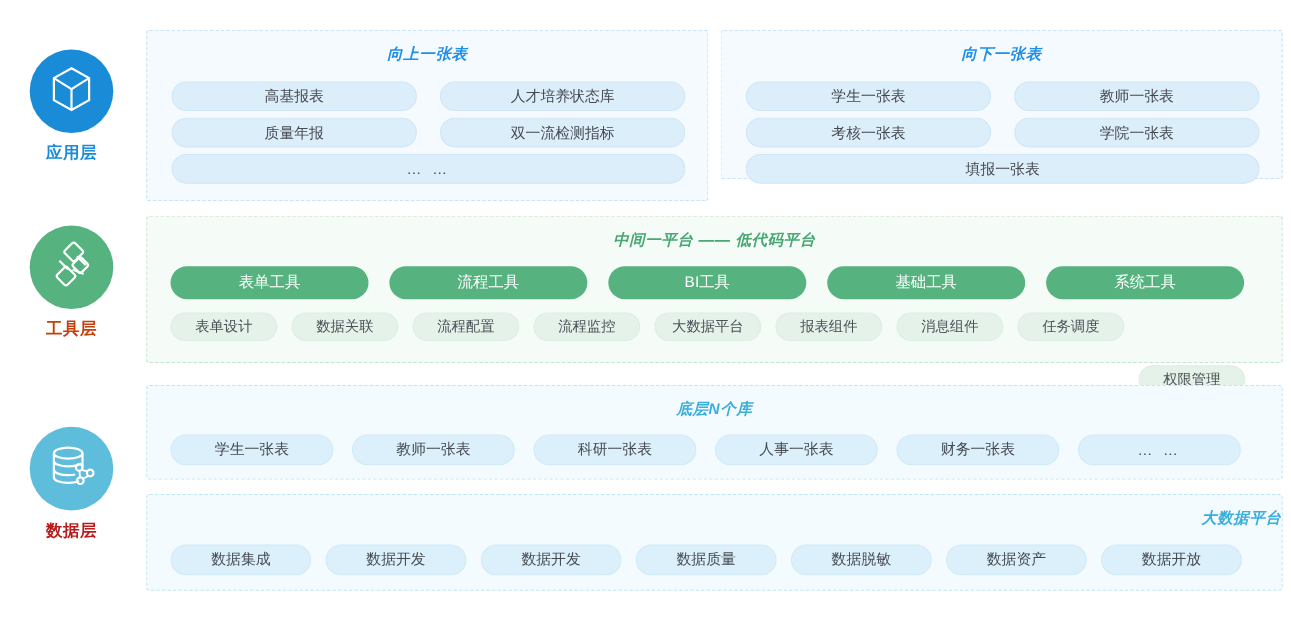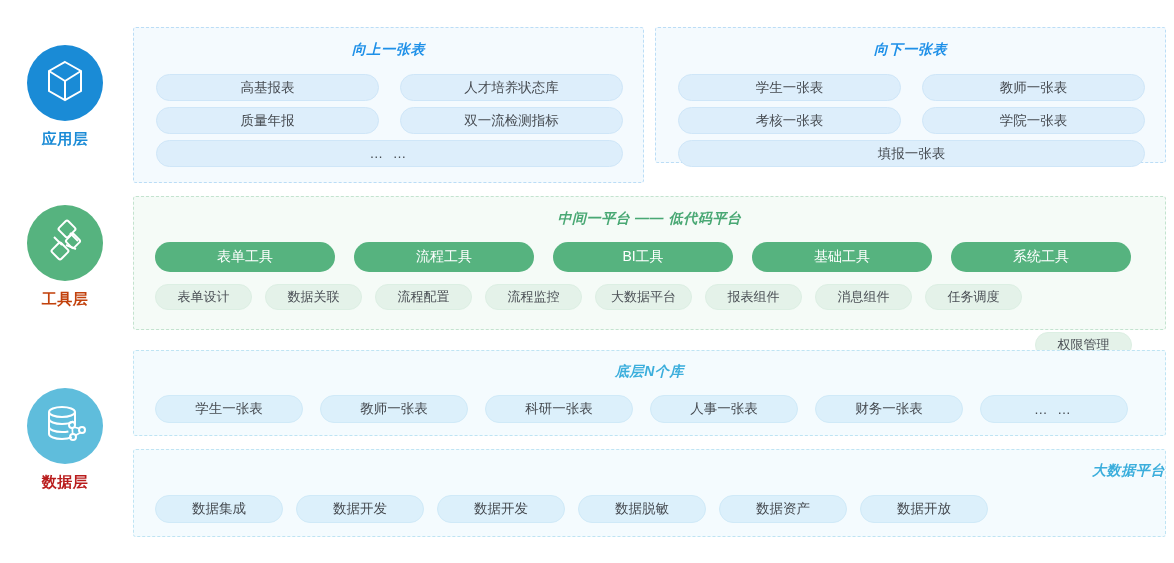--- a/index.html
+++ b/index.html
@@ -261,19 +261,20 @@
     </div>
   </div>
 
   <div class="panel panel-cyan" style="left:133px; top:449px; width:1033px; height:88px;">
     <div class="panel-title title-cyan" style="margin-top:12px;text-align:right;">大数据平台</div>
 
     <div class="row" style="left:21px; top:45px;">
       <div class="chip chip-cyan" style="width:128px;">数据集成</div>
       <div class="chip chip-cyan" style="width:128px; margin-left:13px;">数据开发</div>
       <div class="chip chip-cyan" style="width:128px; margin-left:13px;">数据开发</div>
+      <div class="chip chip-cyan" style="width:128px; margin-left:13px;">数据质量</div>
       <div class="chip chip-cyan" style="width:128px; margin-left:13px;">数据脱敏</div>
       <div class="chip chip-cyan" style="width:128px; margin-left:13px;">数据资产</div>
       <div class="chip chip-cyan" style="width:128px; margin-left:13px;">数据开放</div>
     </div>
   </div>
 
 </div>
 
 </body></html>

